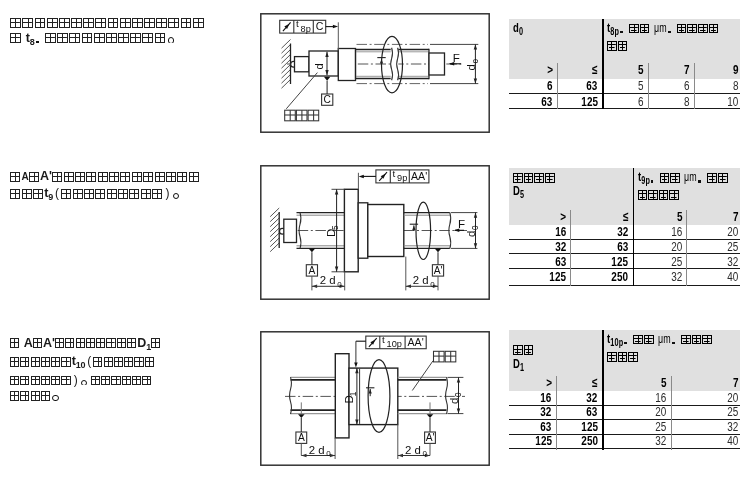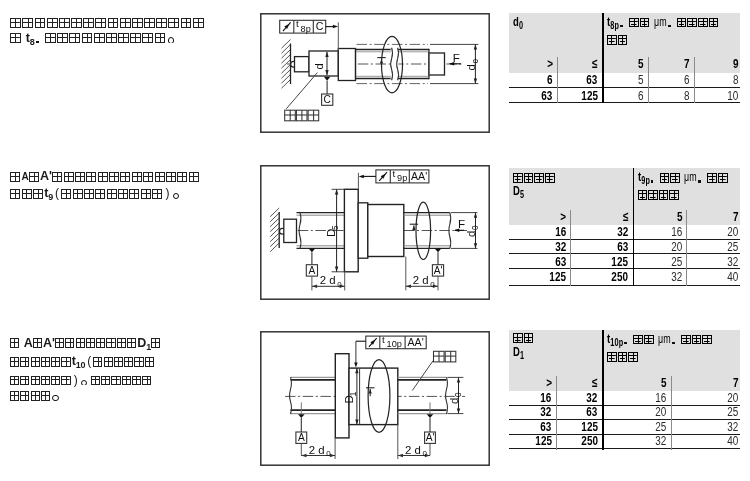--- a/index.html
+++ b/index.html
@@ -38,21 +38,21 @@
 .tbl .vline{position:absolute;width:1px;background:#8a8a8a}
 .tbl .vthick{position:absolute;width:1.8px;background:#000}
 .tbl .hline{position:absolute;left:0;width:231px;height:1.2px;background:#1a1a1a}
 .tbl sub{font-size:10px;vertical-align:-2.6px}
 .bold{font-weight:bold}
 .num{color:#2b2b2b;font-weight:normal}
 </style></head><body>
 <div class="txt" id="b1"><i class="g1">丝</i><i class="g1">杠</i><i class="g1">轴</i><i class="g1">承</i><i class="g1">支</i><i class="g1">承</i><i class="g1">轴</i><i class="g1">颈</i><i class="g1">轴</i><i class="g1">肩</i><i class="g1">的</i><i class="g1">端</i><i class="g1">面</i><i class="g1">跳</i><i class="g1">动</i><i class="g1">误</i><br><i class="g1">差</i> <b>t<sub>8</sub></b><i class="p g1"></i><i class="g1">以</i><i class="g1">轴</i><i class="g1">承</i><i class="g1">支</i><i class="g1">承</i><i class="g1">轴</i><i class="g1">颈</i><i class="g1">为</i><i class="g1">基</i><i class="g1">准</i><i class="o g1"></i></div>
 <div class="txt" id="b2"><i class="g2">以</i><b style="font-size:10px">A</b><i class="g2">和</i><b>A'</b><i class="g2">为</i><i class="g2">基</i><i class="g2">准</i><i class="g2">的</i><i class="g2">螺</i><i class="g2">母</i><i class="g2">定</i><i class="g2">位</i><i class="g2">面</i><i class="g2">的</i><i class="g2">端</i><i class="g2">面</i><i class="g2">跳</i><br><i class="g2">动</i><i class="g2">误</i><i class="g2">差</i><b>t<sub>9</sub></b><span class="par">(</span><i class="g2">只</i><i class="g2">适</i><i class="g2">用</i><i class="g2">于</i><i class="g2">预</i><i class="g2">紧</i><i class="g2">式</i><i class="g2">螺</i><i class="g2">母</i><span class="par">)</span><i class="o g2"></i></div>
 <div class="txt" id="b3"><i class="g3">以</i> <b>A</b><i class="g3">和</i><b>A'</b><i class="g3">为</i><i class="g3">基</i><i class="g3">准</i><i class="g3">的</i><i class="g3">螺</i><i class="g3">母</i><i class="g3">外</i><i class="g3">径</i><b>D<sub>1</sub></b><i class="g3">的</i><br><i class="g3">径</i><i class="g3">向</i><i class="g3">跳</i><i class="g3">动</i><i class="g3">误</i><i class="g3">差</i><b>t<sub>10</sub></b><span class="par">(</span><i class="g3">只</i><i class="g3">适</i><i class="g3">用</i><i class="g3">于</i><i class="g3">预</i><i class="g3">紧</i><br><i class="g3">和</i><i class="g3">旋</i><i class="g3">转</i><i class="g3">的</i><i class="g3">螺</i><i class="g3">母</i><span class="par">)</span><i class="o g3"></i><i class="g3">测</i><i class="g3">量</i><i class="g3">时</i><i class="g3">应</i><i class="g3">防</i><i class="g3">止</i><br><i class="g3">丝</i><i class="g3">杠</i><i class="g3">转</i><i class="g3">动</i><i class="o g3"></i></div>
-<div class="tbl" style="left:509px;top:13px;height:94.2px">
+<div class="tbl" style="left:509px;top:19px;height:94.2px">
     <div class="hd" style="height:59.5px"></div>
     <div class="hcell" style="left:4px;top:2.2px"><span class="cl">d<sub>0</sub></span></div>
     <div class="hcell" style="left:98px;top:2.2px"><span class="cl" style="margin-right:-4.6px">t<sub>8p</sub></span><i class="p gb"></i><i class="gb">单</i><i class="gb">位</i> <span class="cl" style="font-weight:normal;font-size:12.2px;margin-right:-4.8px">μm</span><i class="p gb"></i><i class="gb">用</i><i class="gb">于</i><i class="gb">公</i><i class="gb">差</i><br><i class="gb">等</i><i class="gb">级</i></div>
     <div class="row" style="top:44.3px;height:15.2px;line-height:14.2px">
       <div class="cell bold" style="left:0px;width:44px"><span class="cw">&gt;</span></div>
       <div class="cell bold" style="left:48px;width:41px"><span class="cw">≤</span></div>
       <div class="cell bold" style="left:93px;width:41.5px"><span class="cw">5</span></div>
       <div class="cell bold" style="left:138.5px;width:42.0px"><span class="cw">7</span></div>
       <div class="cell bold" style="left:184.5px;width:45.5px"><span class="cw">9</span></div>
     </div>
@@ -114,21 +114,21 @@
       <div class="cell num" style="left:123.5px;width:49.900000000000006px"><span class="cw">32</span></div>
       <div class="cell num" style="left:177.4px;width:52.599999999999994px"><span class="cw">40</span></div>
     </div>
     <div class="hline" style="top:117px"></div>
     <div class="vline" style="left:61.4px;top:41.8px;height:76.0px"></div>
     <div class="vthick" style="left:123.5px;top:0;height:117.8px"></div>
     <div class="vline" style="left:177.4px;top:41.8px;height:76.0px"></div>
   </div>
 <div class="tbl" style="left:509px;top:330px;height:123.6px">
     <div class="hd" style="height:61.2px"></div>
-    <div class="hcell" style="left:4px;top:1px"><i class="gb">外</i><i class="gb">径</i><br><span class="cl">D<sub>1</sub></span></div>
+    <div class="hcell" style="left:4px;top:13px"><i class="gb">外</i><i class="gb">径</i><br><span class="cl">D<sub>1</sub></span></div>
     <div class="hcell" style="left:98px;top:2.2px"><span class="cl" style="margin-right:-6.1px">t<sub>10p</sub></span><i class="p gb"></i><i class="gb">单</i><i class="gb">位</i> <span class="cl" style="font-weight:normal;font-size:12.2px;margin-right:-4.8px">μm</span><i class="p gb"></i><i class="gb">用</i><i class="gb">于</i><i class="gb">公</i><br><i class="gb">差</i><i class="gb">等</i><i class="gb">级</i></div>
     <div class="row" style="top:46.0px;height:15.2px;line-height:14.2px">
       <div class="cell bold" style="left:0px;width:43px"><span class="cw">&gt;</span></div>
       <div class="cell bold" style="left:47px;width:42px"><span class="cw">≤</span></div>
       <div class="cell bold" style="left:93px;width:65px"><span class="cw">5</span></div>
       <div class="cell bold" style="left:162px;width:68px"><span class="cw">7</span></div>
     </div>
     <div class="row" style="top:61.2px;height:15.0px;line-height:13.5px">
       <div class="cell bold" style="left:0px;width:43px"><span class="cw">16</span></div>
       <div class="cell bold" style="left:47px;width:42px"><span class="cw">32</span></div>

